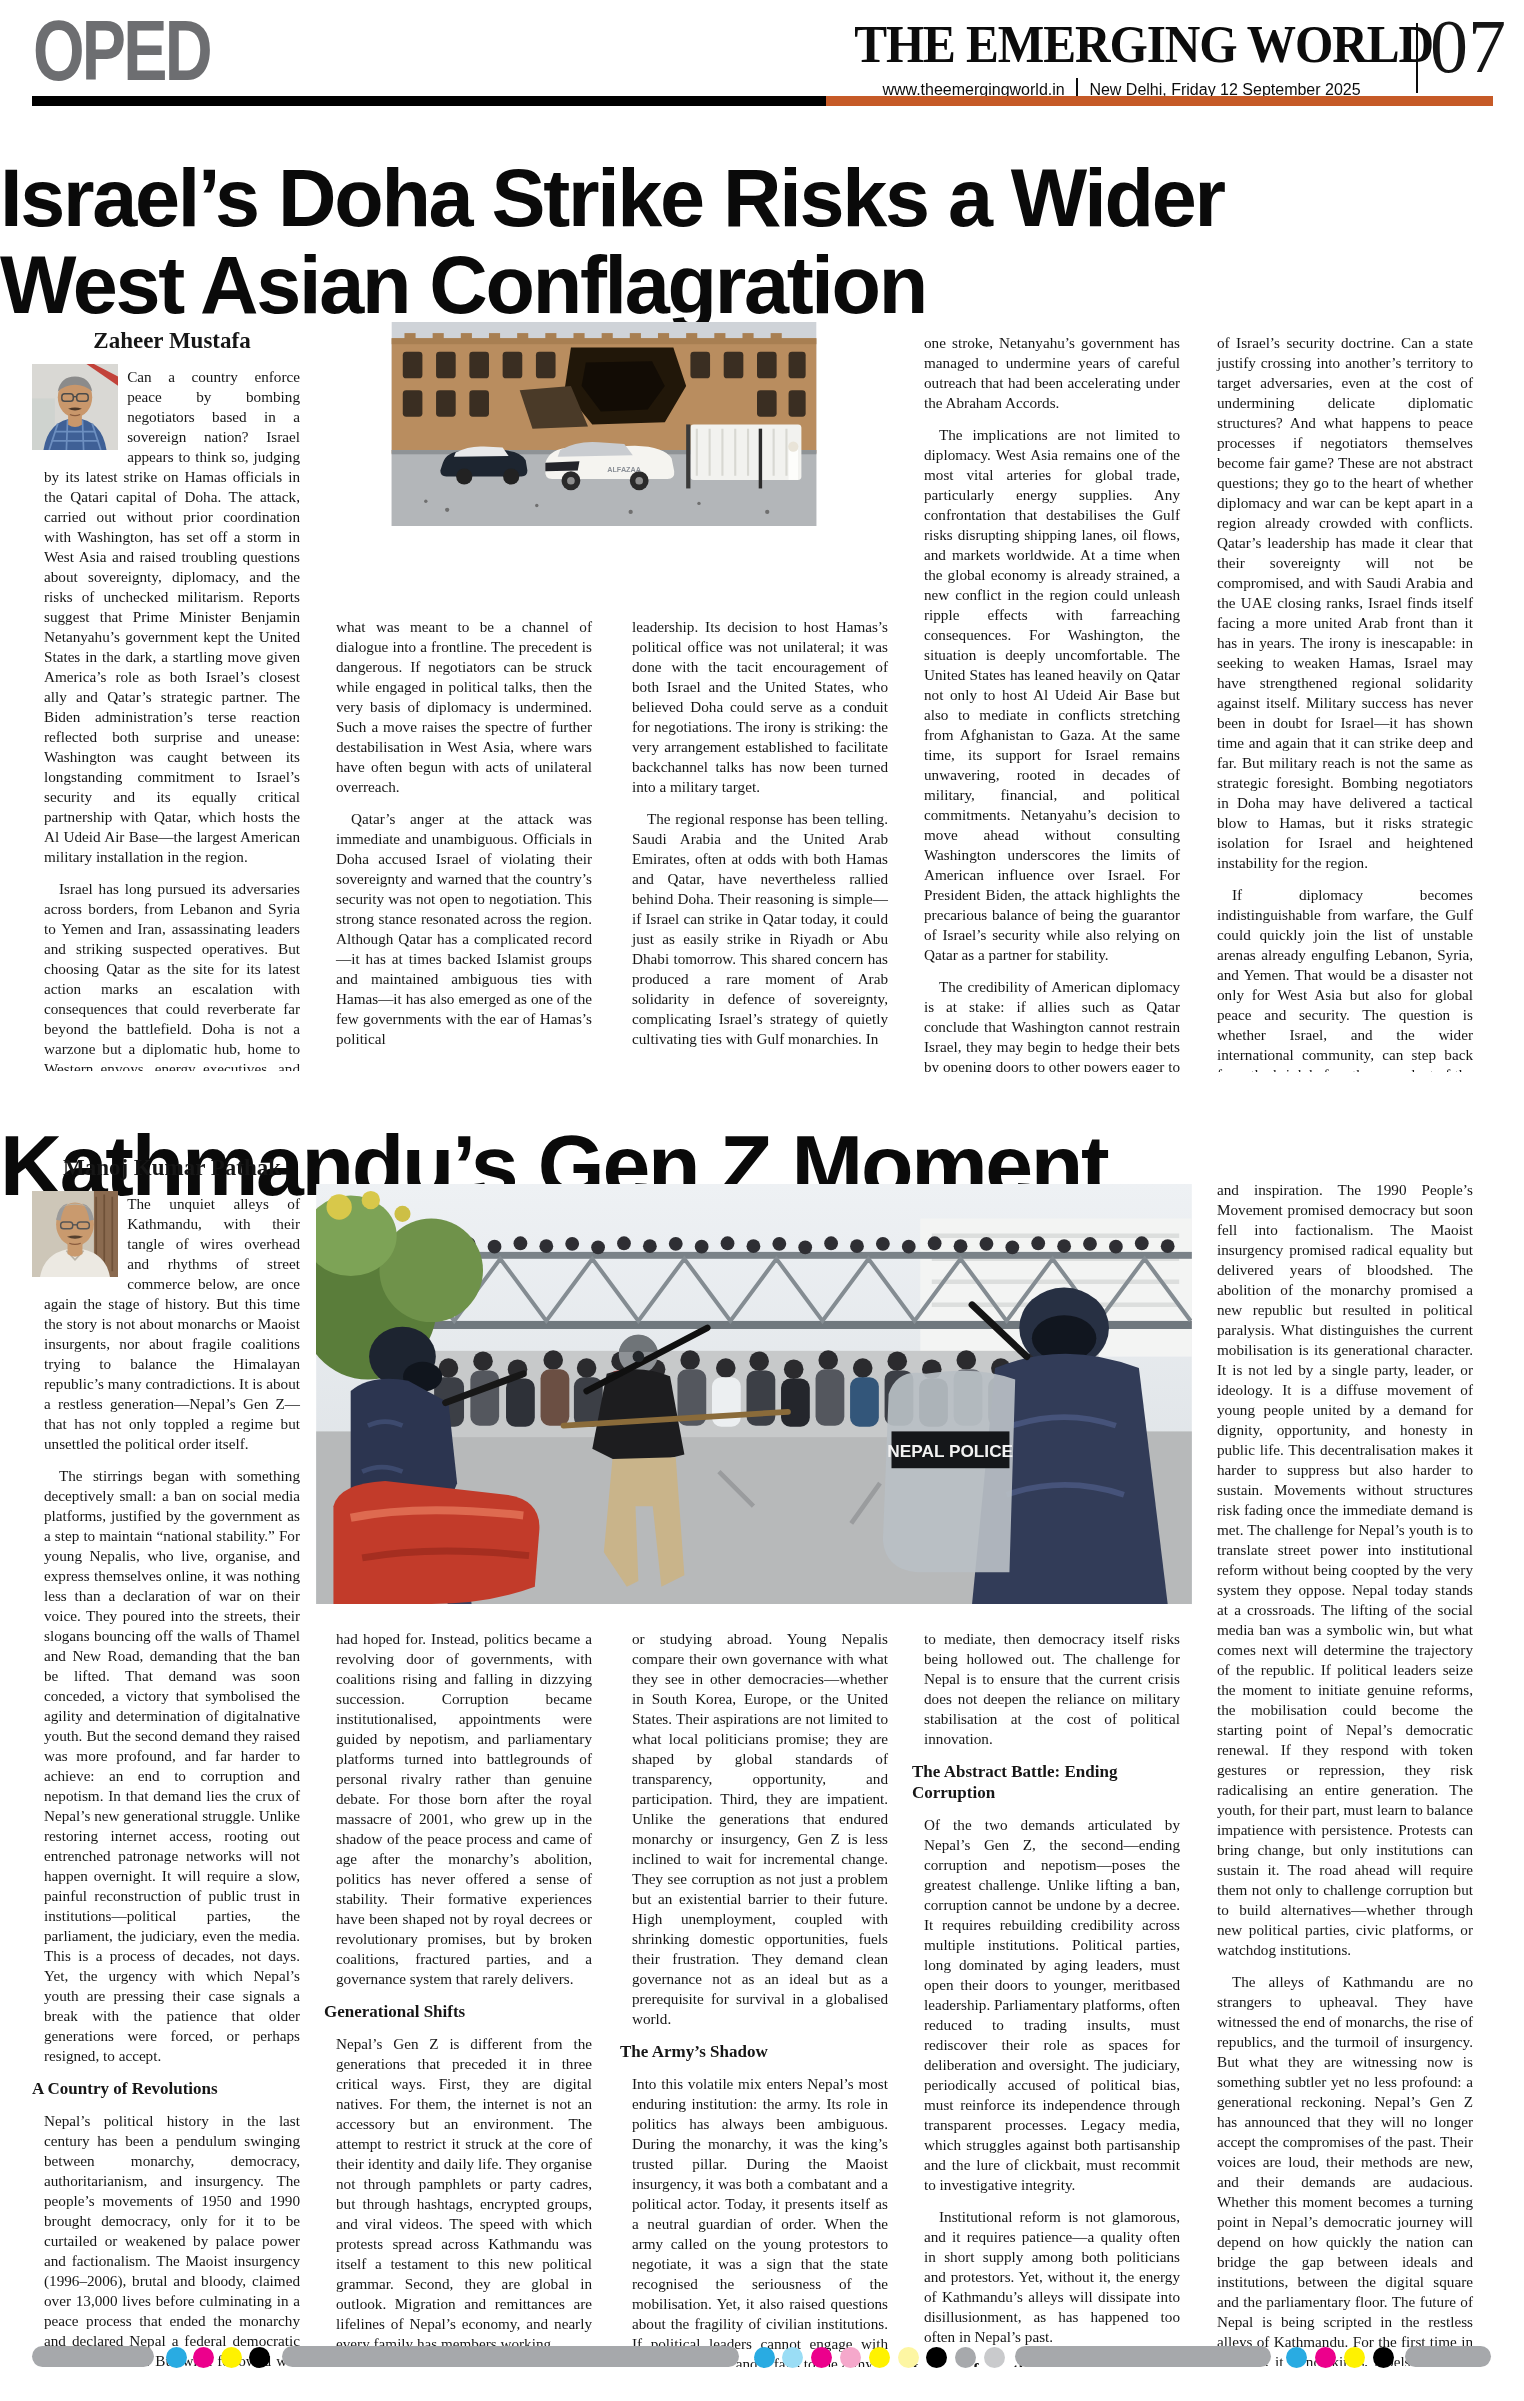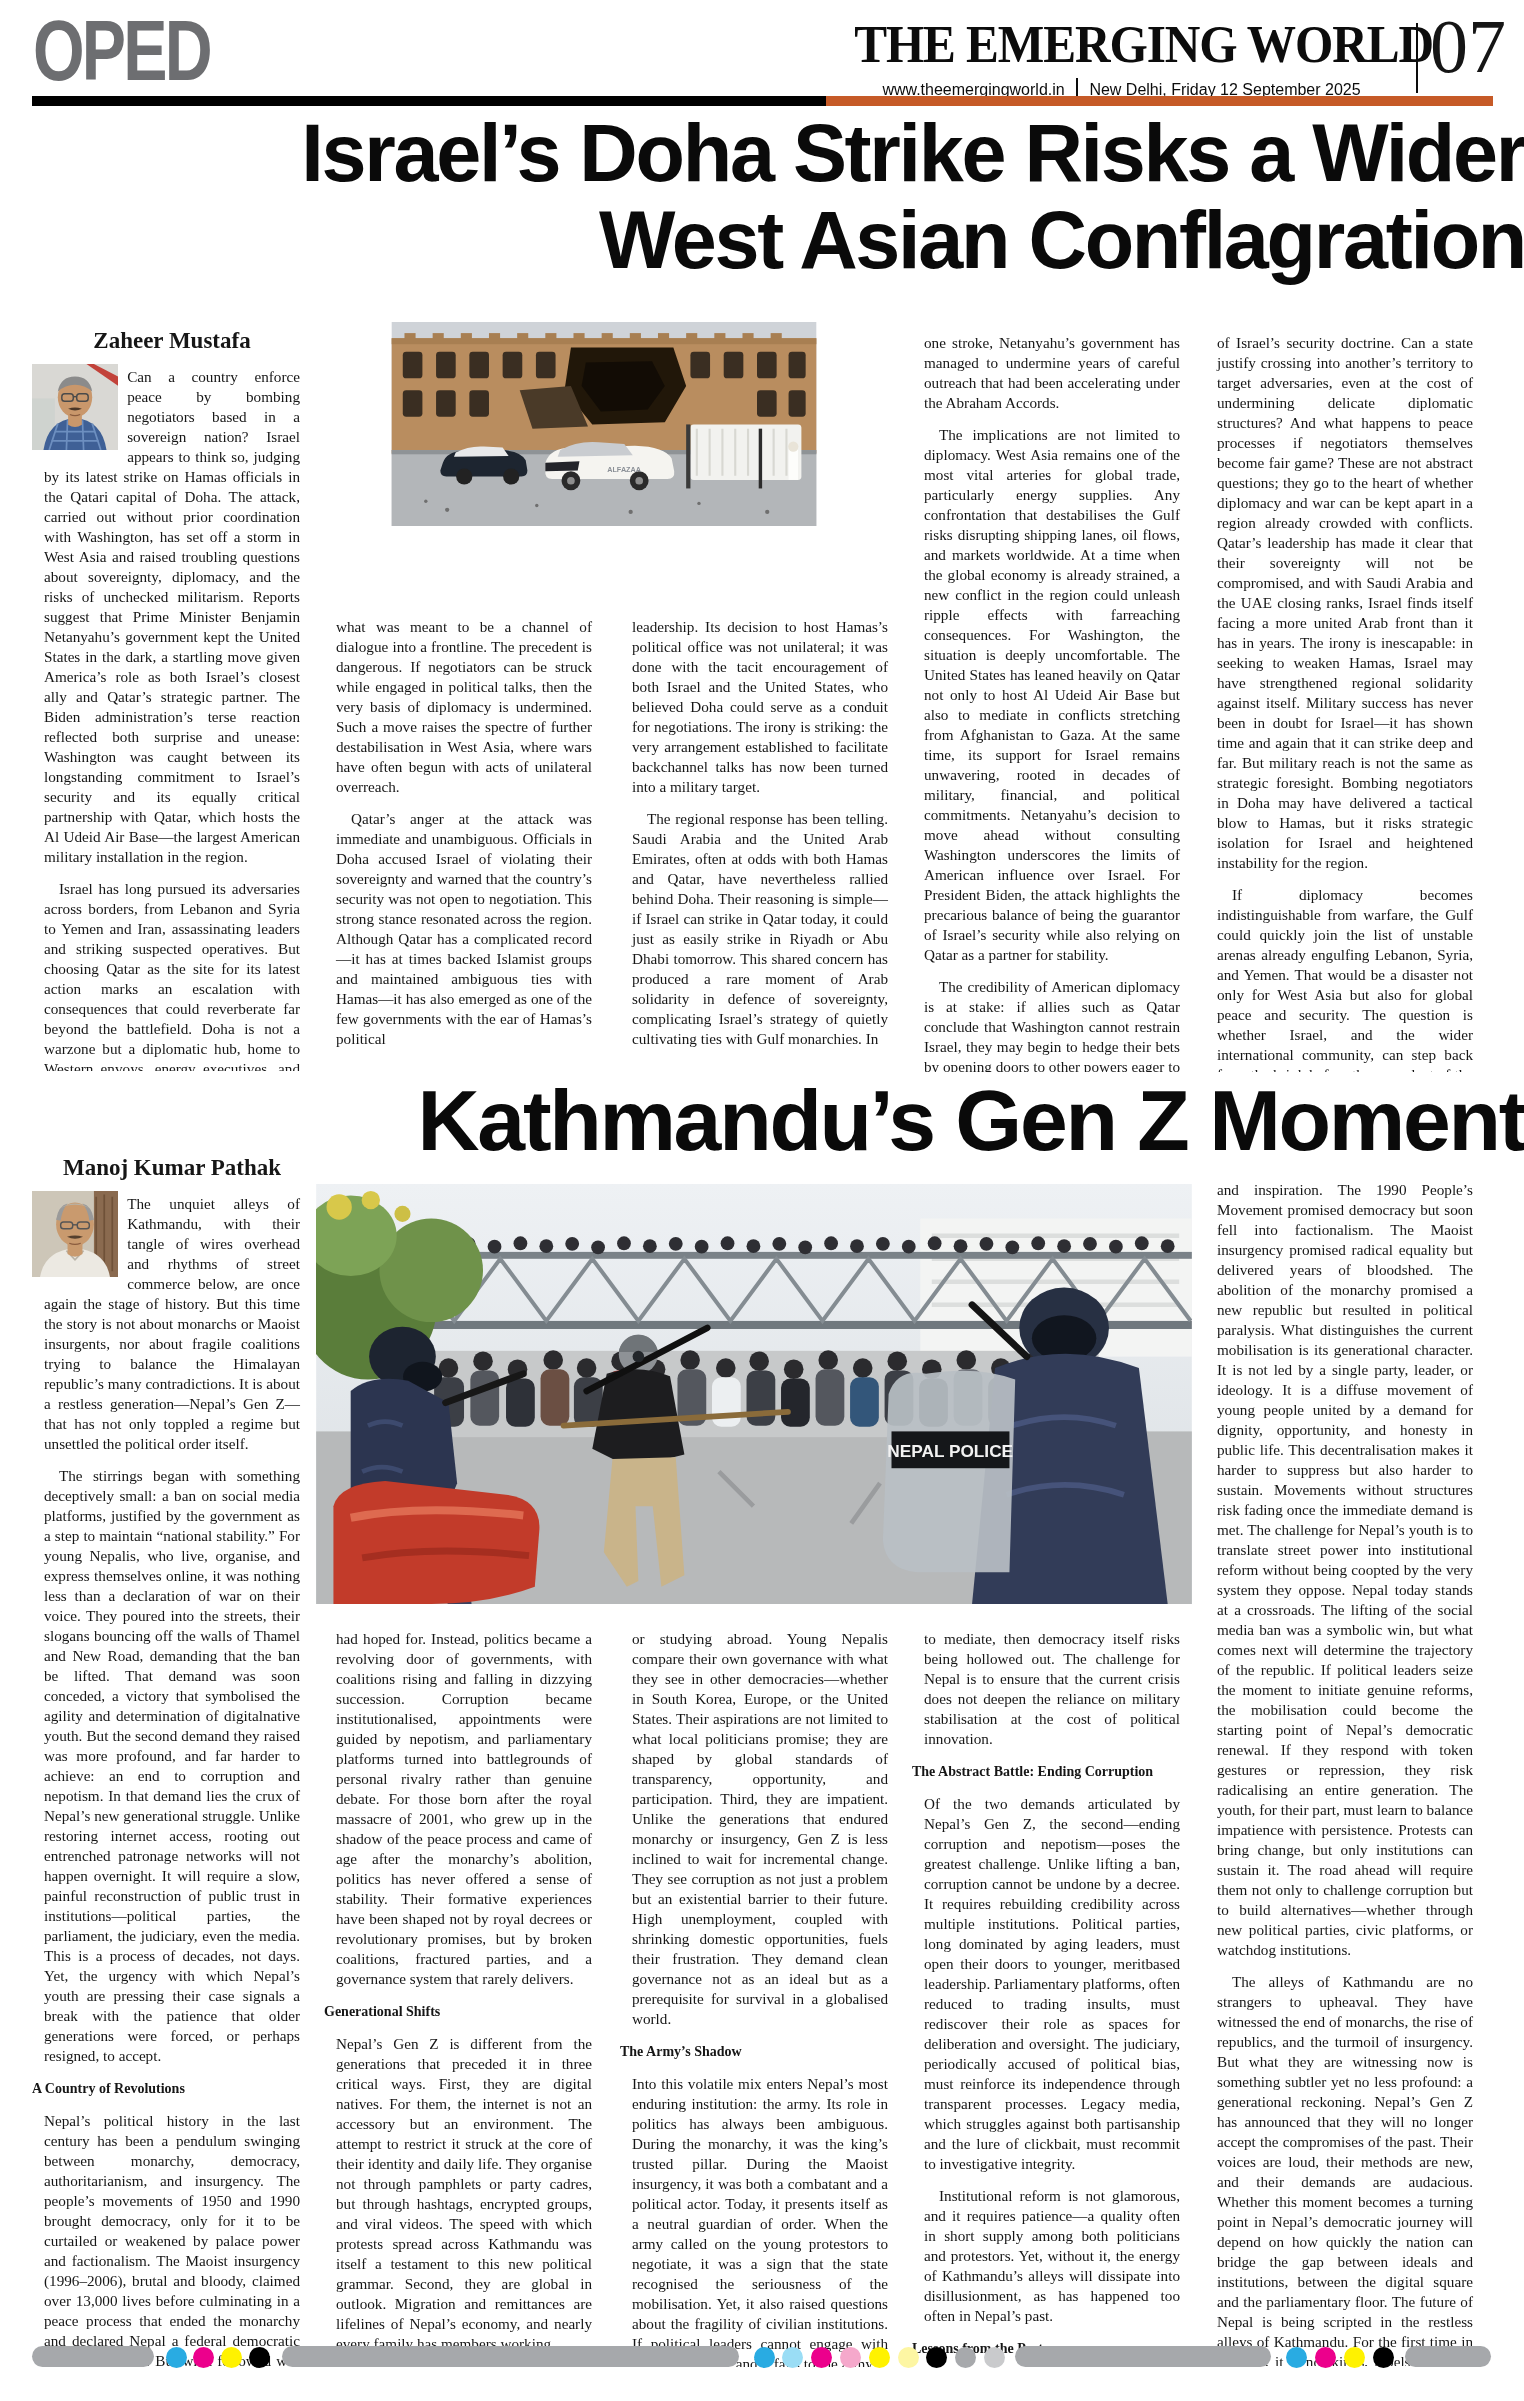--- a/index.html
+++ b/index.html
@@ -19,32 +19,32 @@
         color:#0c0c0c;display:flex;justify-content:center;align-items:center;gap:11.5px;}
   #masthead .vd{display:inline-block;width:1.7px;height:25px;background:#0c0c0c;}
   #pnrule{left:1416px;top:23px;width:1.7px;height:70px;background:#0c0c0c;}
   #pagenum{left:1430px;top:4.6px;font-family:"Liberation Serif",serif;font-size:76px;
         line-height:1.1;color:#151515;}
   #headrule{left:32px;top:96px;width:1461px;height:10.4px;display:flex;}
   #headrule .blk{width:794px;height:100%;background:#000;}
   #headrule .org{flex:1;height:100%;background:#c65a27;}
 
   
-  .headline{left:0;width:1525px;text-align:right;font-family:"Liberation Sans",sans-serif;
-        font-weight:bold;color:#0a0a0a;letter-spacing:-2.3px;}
+  .headline{left:0;width:1525px;text-align:left;font-family:"Liberation Sans",sans-serif;
+        font-weight:bold;color:#0a0a0a;letter-spacing:-2.3px;margin-top:45px;}
   #h1{top:110px;font-size:81px;line-height:87px;}
   #h2{top:1077px;font-size:86px;line-height:87px;}
   .byline{text-align:center;font-weight:bold;font-size:23px;line-height:26.5px;margin-bottom:5.8px;}
 
   
   .bodycol{position:absolute;width:280px;font-size:15.2px;line-height:20px;
         text-align:justify;overflow:hidden;color:#161616;}
   .bodycol p{margin:12px;}
   .bodycol p.ind{text-indent:15px;}
-  .subhead{font-weight:bold;font-size:14px;line-height:21px;margin-top:8px;text-align:left;}
+  .subhead{font-weight:bold;font-size:17px;line-height:21px;margin-top:8px;text-align:left;}
   .note{font-weight:bold;margin-top:19.6px;}
   .pf{float:left;width:86px;height:86px;margin:3.5px 9.2px 2.3px 0;}
   .pf svg{display:block;width:100%;height:100%;}
   .endmark{width:21px;height:17.3px;background:#000;border-radius:3.5px;margin:12.7px auto 0 auto;}
 
   #a1c1{left:32px;top:328px;height:743px;}
   #a1c2{left:324px;top:605px;height:467px;}
   #a1c3{left:620px;top:605px;height:467px;}
   #a1c4{left:912px;top:321px;height:751px;}
   #a1c5{left:1205px;top:321px;height:751px;}

